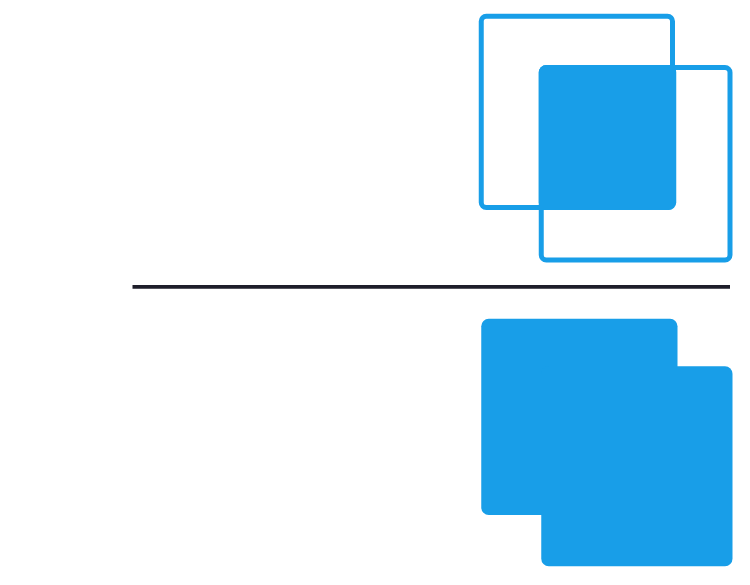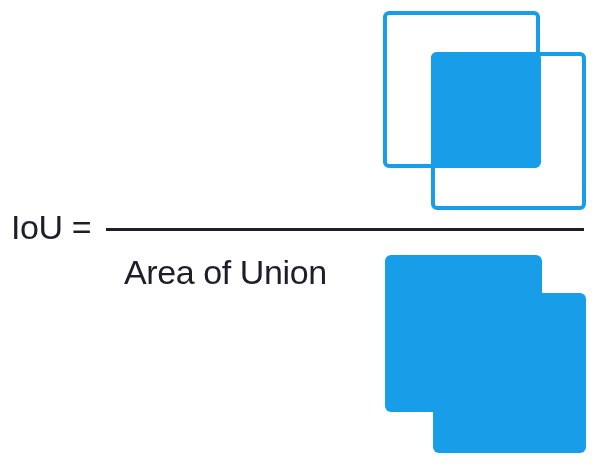--- a/index.html
+++ b/index.html
@@ -61,26 +61,24 @@
     border-radius: 6px;
   }
   .unionA { left: 385px; top: 255px; width: 157px; height: 157px; }
   .unionB { left: 433px; top: 293px; width: 153px; height: 160px; }
 </style>
 </head>
 <body>
 
 <div class="canvas">
 
-  <div class="formula-text lhs">IoU =</div>
 
 
   <div class="fraction-bar"></div>
 
-  <div class="formula-text denominator">Area of Union</div>
 
   <div>
     <div class="box-outline boxA"></div>
     <div class="box-outline boxB"></div>
     <div class="intersection-fill"></div>
   </div>
 
   <div>
     <div class="union-fill unionA"></div>
     <div class="union-fill unionB"></div>

